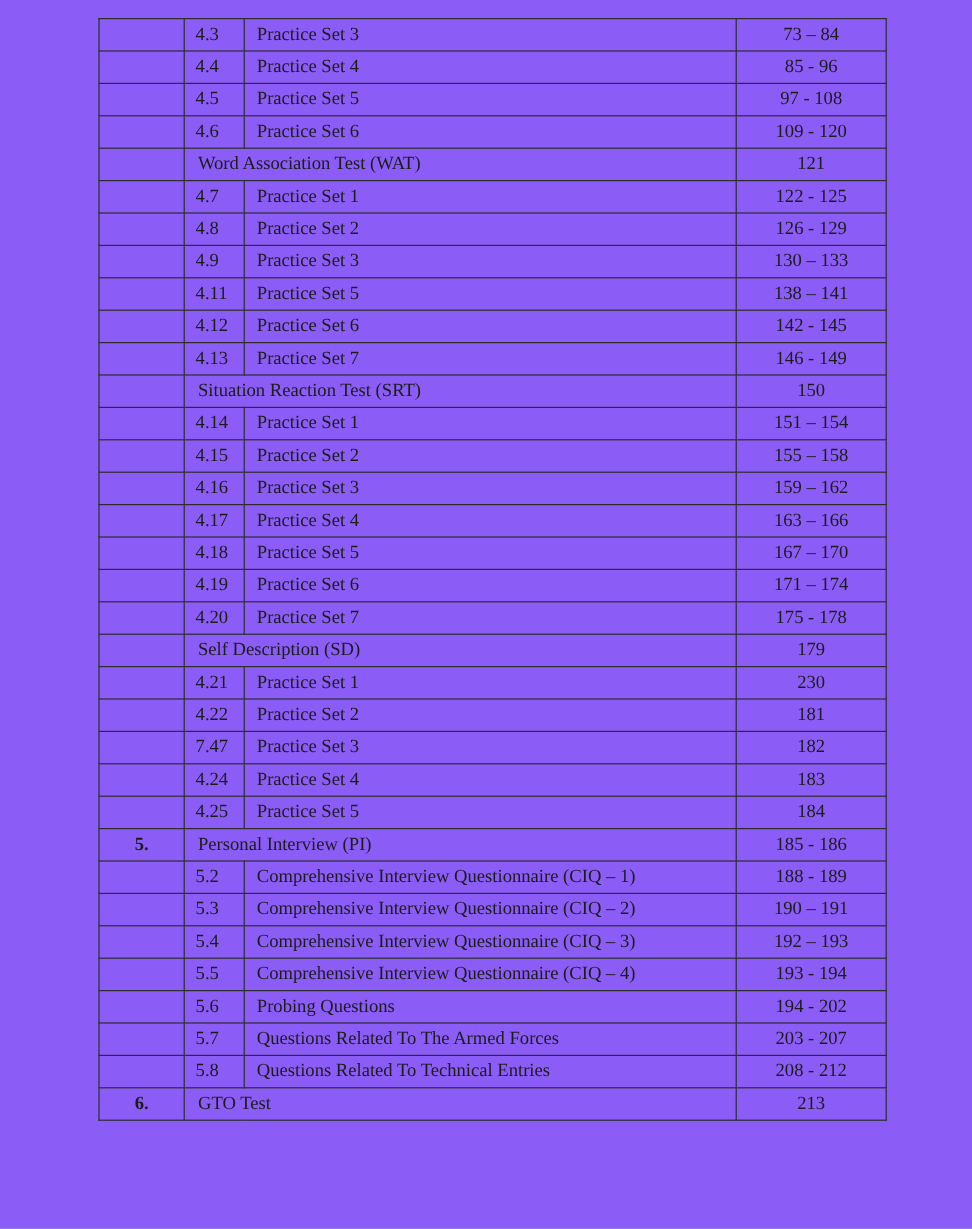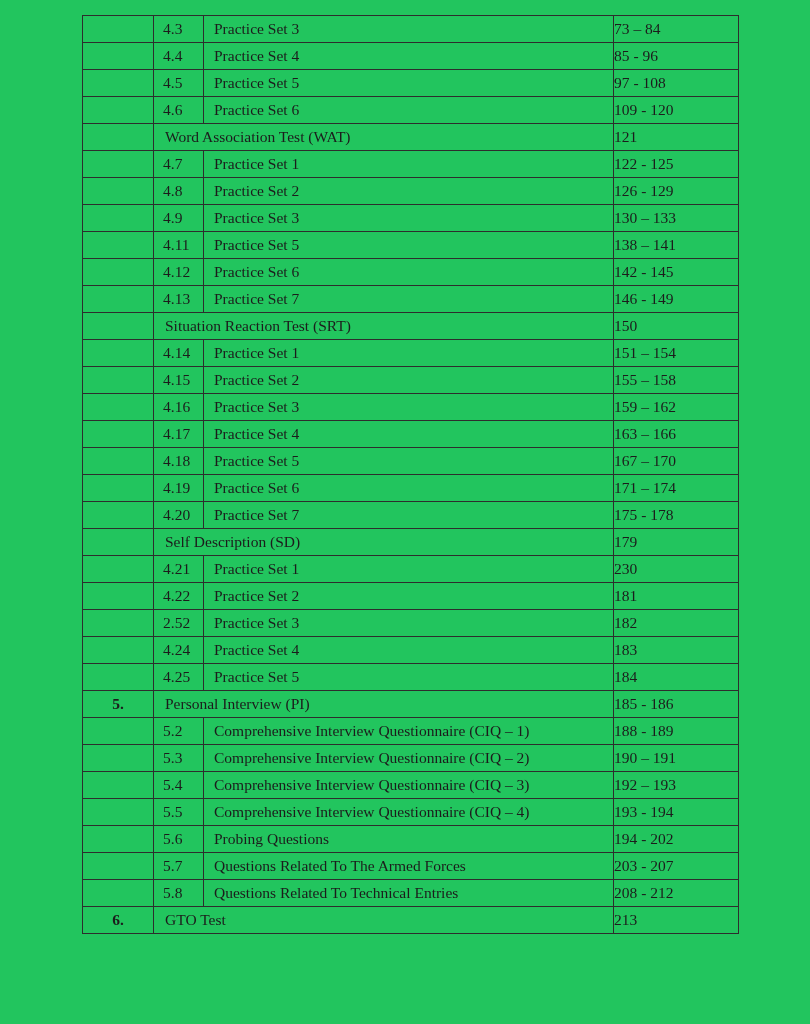--- a/index.html
+++ b/index.html
@@ -5,21 +5,21 @@
   html, body { margin: 0; padding: 0; }
   body {
     width: 810px; height: 1024px;
     background: #ffffff;
     font-family: "Liberation Serif", "DejaVu Serif", serif;
     position: relative;
     overflow: hidden;
   }
   .page {
     position: absolute; inset: 0;
-    background: #22c55e;
+    background: #8b5cf6;
   }
   table.toc {
     position: absolute;
     left: 82px; top: 15px;
     width: 656px;
     border-collapse: collapse;
     table-layout: fixed;
   }
   col.c1 { width: 71px; }
   col.c2 { width: 50px; }
@@ -32,21 +32,21 @@
     font-size: 15.5px;
     color: #1c1c1c;
     vertical-align: middle;
     white-space: nowrap;
     overflow: hidden;
   }
   td.chapter { text-align: center; font-weight: bold; }
   td.sub     { padding-left: 9px; text-align: left; }
   td.title   { padding-left: 10px; text-align: left; }
   td.section-title { padding-left: 11px; margin-top: 28px; }
-  td.pages   { text-align: left; }
+  td.pages   { text-align: center; }
 </style>
 </head>
 <body>
 
 <div class="page">
   <table class="toc">
     <colgroup>
       <col class="c1">
       <col class="c2">
       <col class="c3">
@@ -177,21 +177,21 @@
           <td class="pages">230</td>
         </tr>
         <tr>
           <td class="chapter"></td>
           <td class="sub">4.22</td>
           <td class="title">Practice Set 2</td>
           <td class="pages">181</td>
         </tr>
         <tr>
           <td class="chapter"></td>
-          <td class="sub">2.52</td>
+          <td class="sub">7.47</td>
           <td class="title">Practice Set 3</td>
           <td class="pages">182</td>
         </tr>
         <tr>
           <td class="chapter"></td>
           <td class="sub">4.24</td>
           <td class="title">Practice Set 4</td>
           <td class="pages">183</td>
         </tr>
         <tr>

